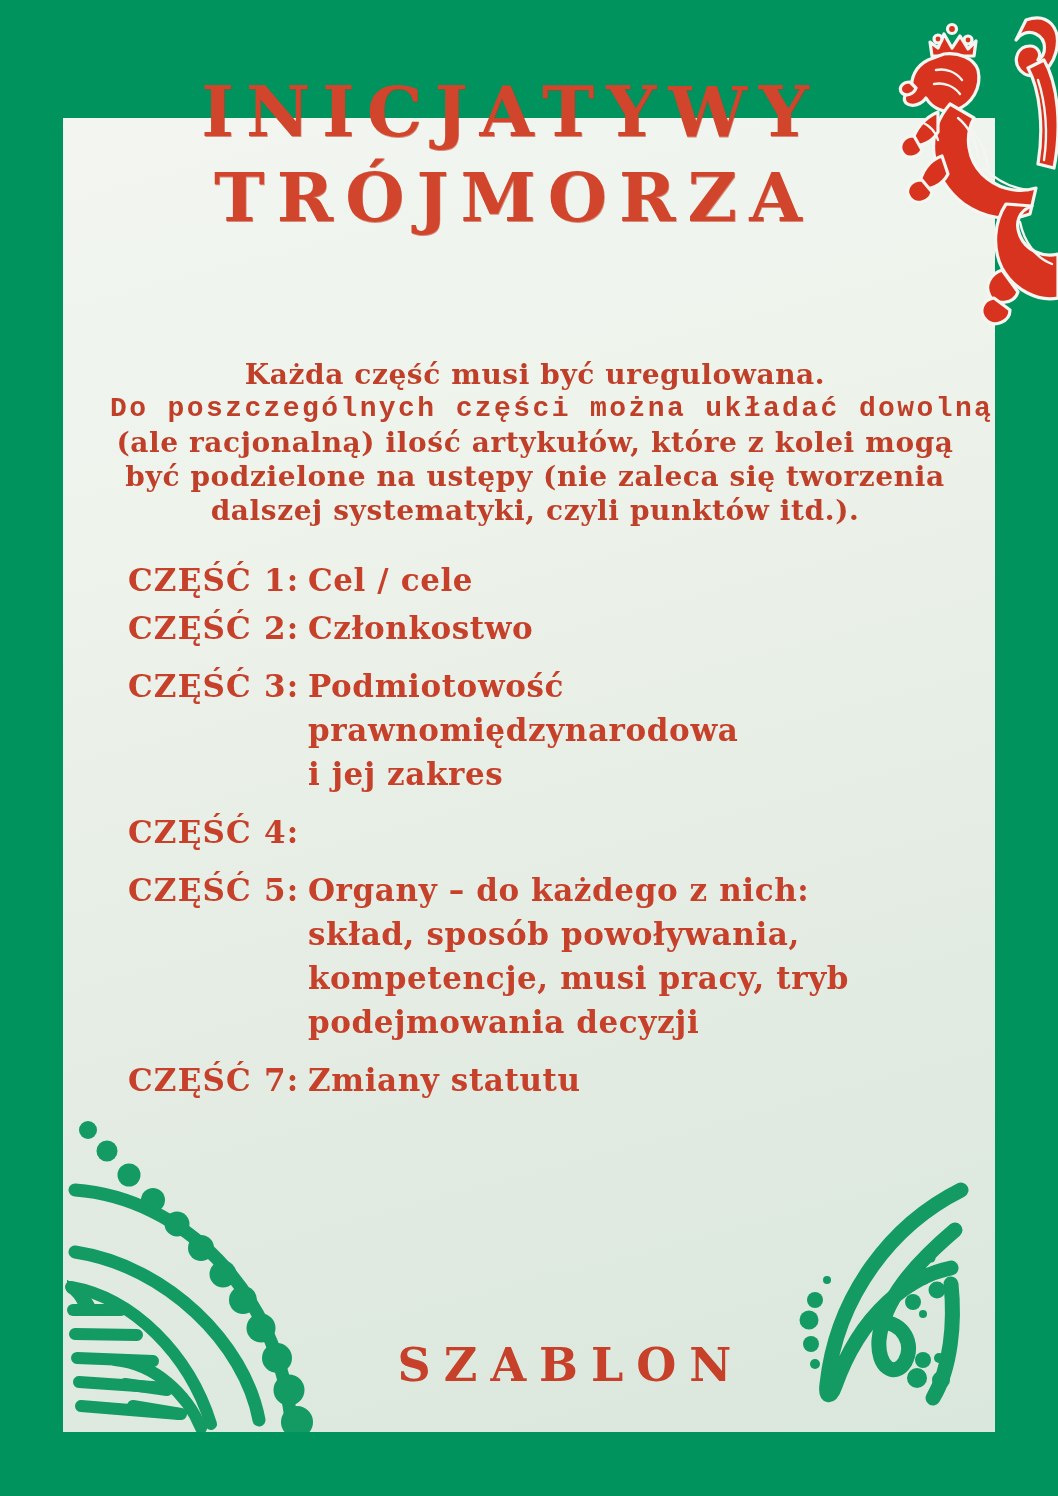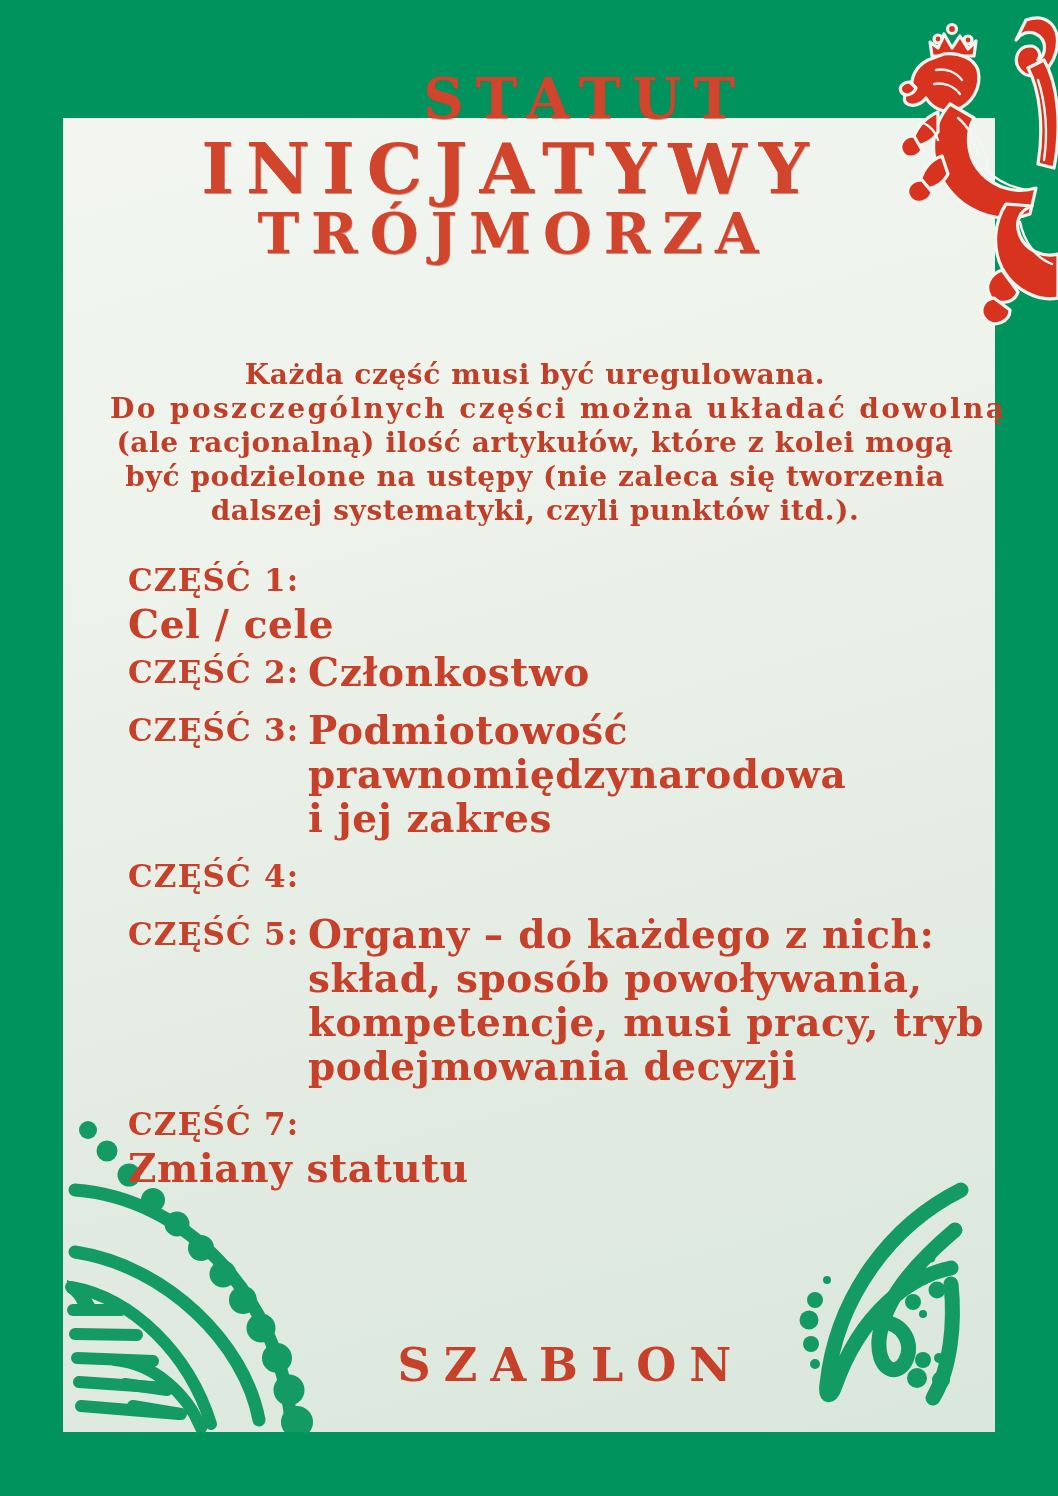--- a/index.html
+++ b/index.html
@@ -104,38 +104,38 @@
     color: #d1452c;
     font-family: "DejaVu Serif", serif;
     font-weight: bold;
     letter-spacing: 12px;
     line-height: 1.02;
     text-transform: uppercase;
     text-shadow: 0.6px 0.6px 0 rgba(190,55,30,0.55);
   }
   .title-1 { font-size: 56px; margin-left: 170px; }
   .title-2 { font-size: 70px; margin-left: 22px; margin-top: 6px; }
-  .title-3 { font-size: 56px; margin-left: 28px; margin-top: 0; }
+  .title-3 { font-size: 68px; margin-left: 28px; margin-top: 16px; }
 
   .intro {
     position: absolute;
     left: 110px;
     top: 358px;
     width: 850px;
     text-align: center;
     color: #c03f29;
     font-family: "DejaVu Serif", serif;
     font-weight: bold;
     font-size: 28px;
     line-height: 34px;
     letter-spacing: 0.6px;
     z-index: 7;
   }
   .intro .ln { display: block; white-space: nowrap; }
-  .intro .ln.wide { letter-spacing: 2.4px; }
+  .intro .ln.wide { letter-spacing: 2.4px; font-family: Liberation Mono, monospace; }
 
   .parts {
     position: absolute;
     left: 128px;
     top: 558px;
     width: 820px;
     z-index: 7;
   }
   .part {
     display: flex;
@@ -151,26 +151,26 @@
     font-size: 31px;
     line-height: 44px;
     letter-spacing: 1.2px;
     white-space: nowrap;
   }
   .part .body {
     flex: 1 1 auto;
     color: #c6402a;
     font-family: "DejaVu Serif", serif;
     font-weight: bold;
-    font-size: 39px;
+    font-size: 31px;
     line-height: 44px;
     letter-spacing: 0.6px;
   }
   .part .body .bl { display: block; white-space: nowrap; }
-  .part.tight { margin-bottom: 4px; flex-direction: column; }
+  .part.tight { margin-bottom: 4px; }
 
   .footer {
     position: absolute;
     left: 0;
     top: 1338px;
     width: 1058px;
     text-align: center;
     z-index: 7;
     padding-left: 42px;
   }
@@ -303,21 +303,20 @@
   <div class="ribbon-layer">
     <div class="ribbon">
 
       <div class="stripe stripe-green-2"></div>
       <div class="stripe stripe-red"></div>
       <div class="ribbon-fade"></div>
     </div>
   </div>
 
   <div class="title-block">
-    <span class="title-line title-1">STATUT</span>
     <span class="title-line title-2">INICJATYWY</span>
     <span class="title-line title-3">TRÓJMORZA</span>
   </div>
 
   <div class="intro">
     <span class="ln">Każda część musi być uregulowana.</span>
     <span class="ln wide">Do poszczególnych części można układać dowolną</span>
     <span class="ln">(ale racjonalną) ilość artykułów, które z kolei mogą</span>
     <span class="ln">być podzielone na ustępy (nie zaleca się tworzenia</span>
     <span class="ln">dalszej systematyki, czyli punktów itd.).</span>

